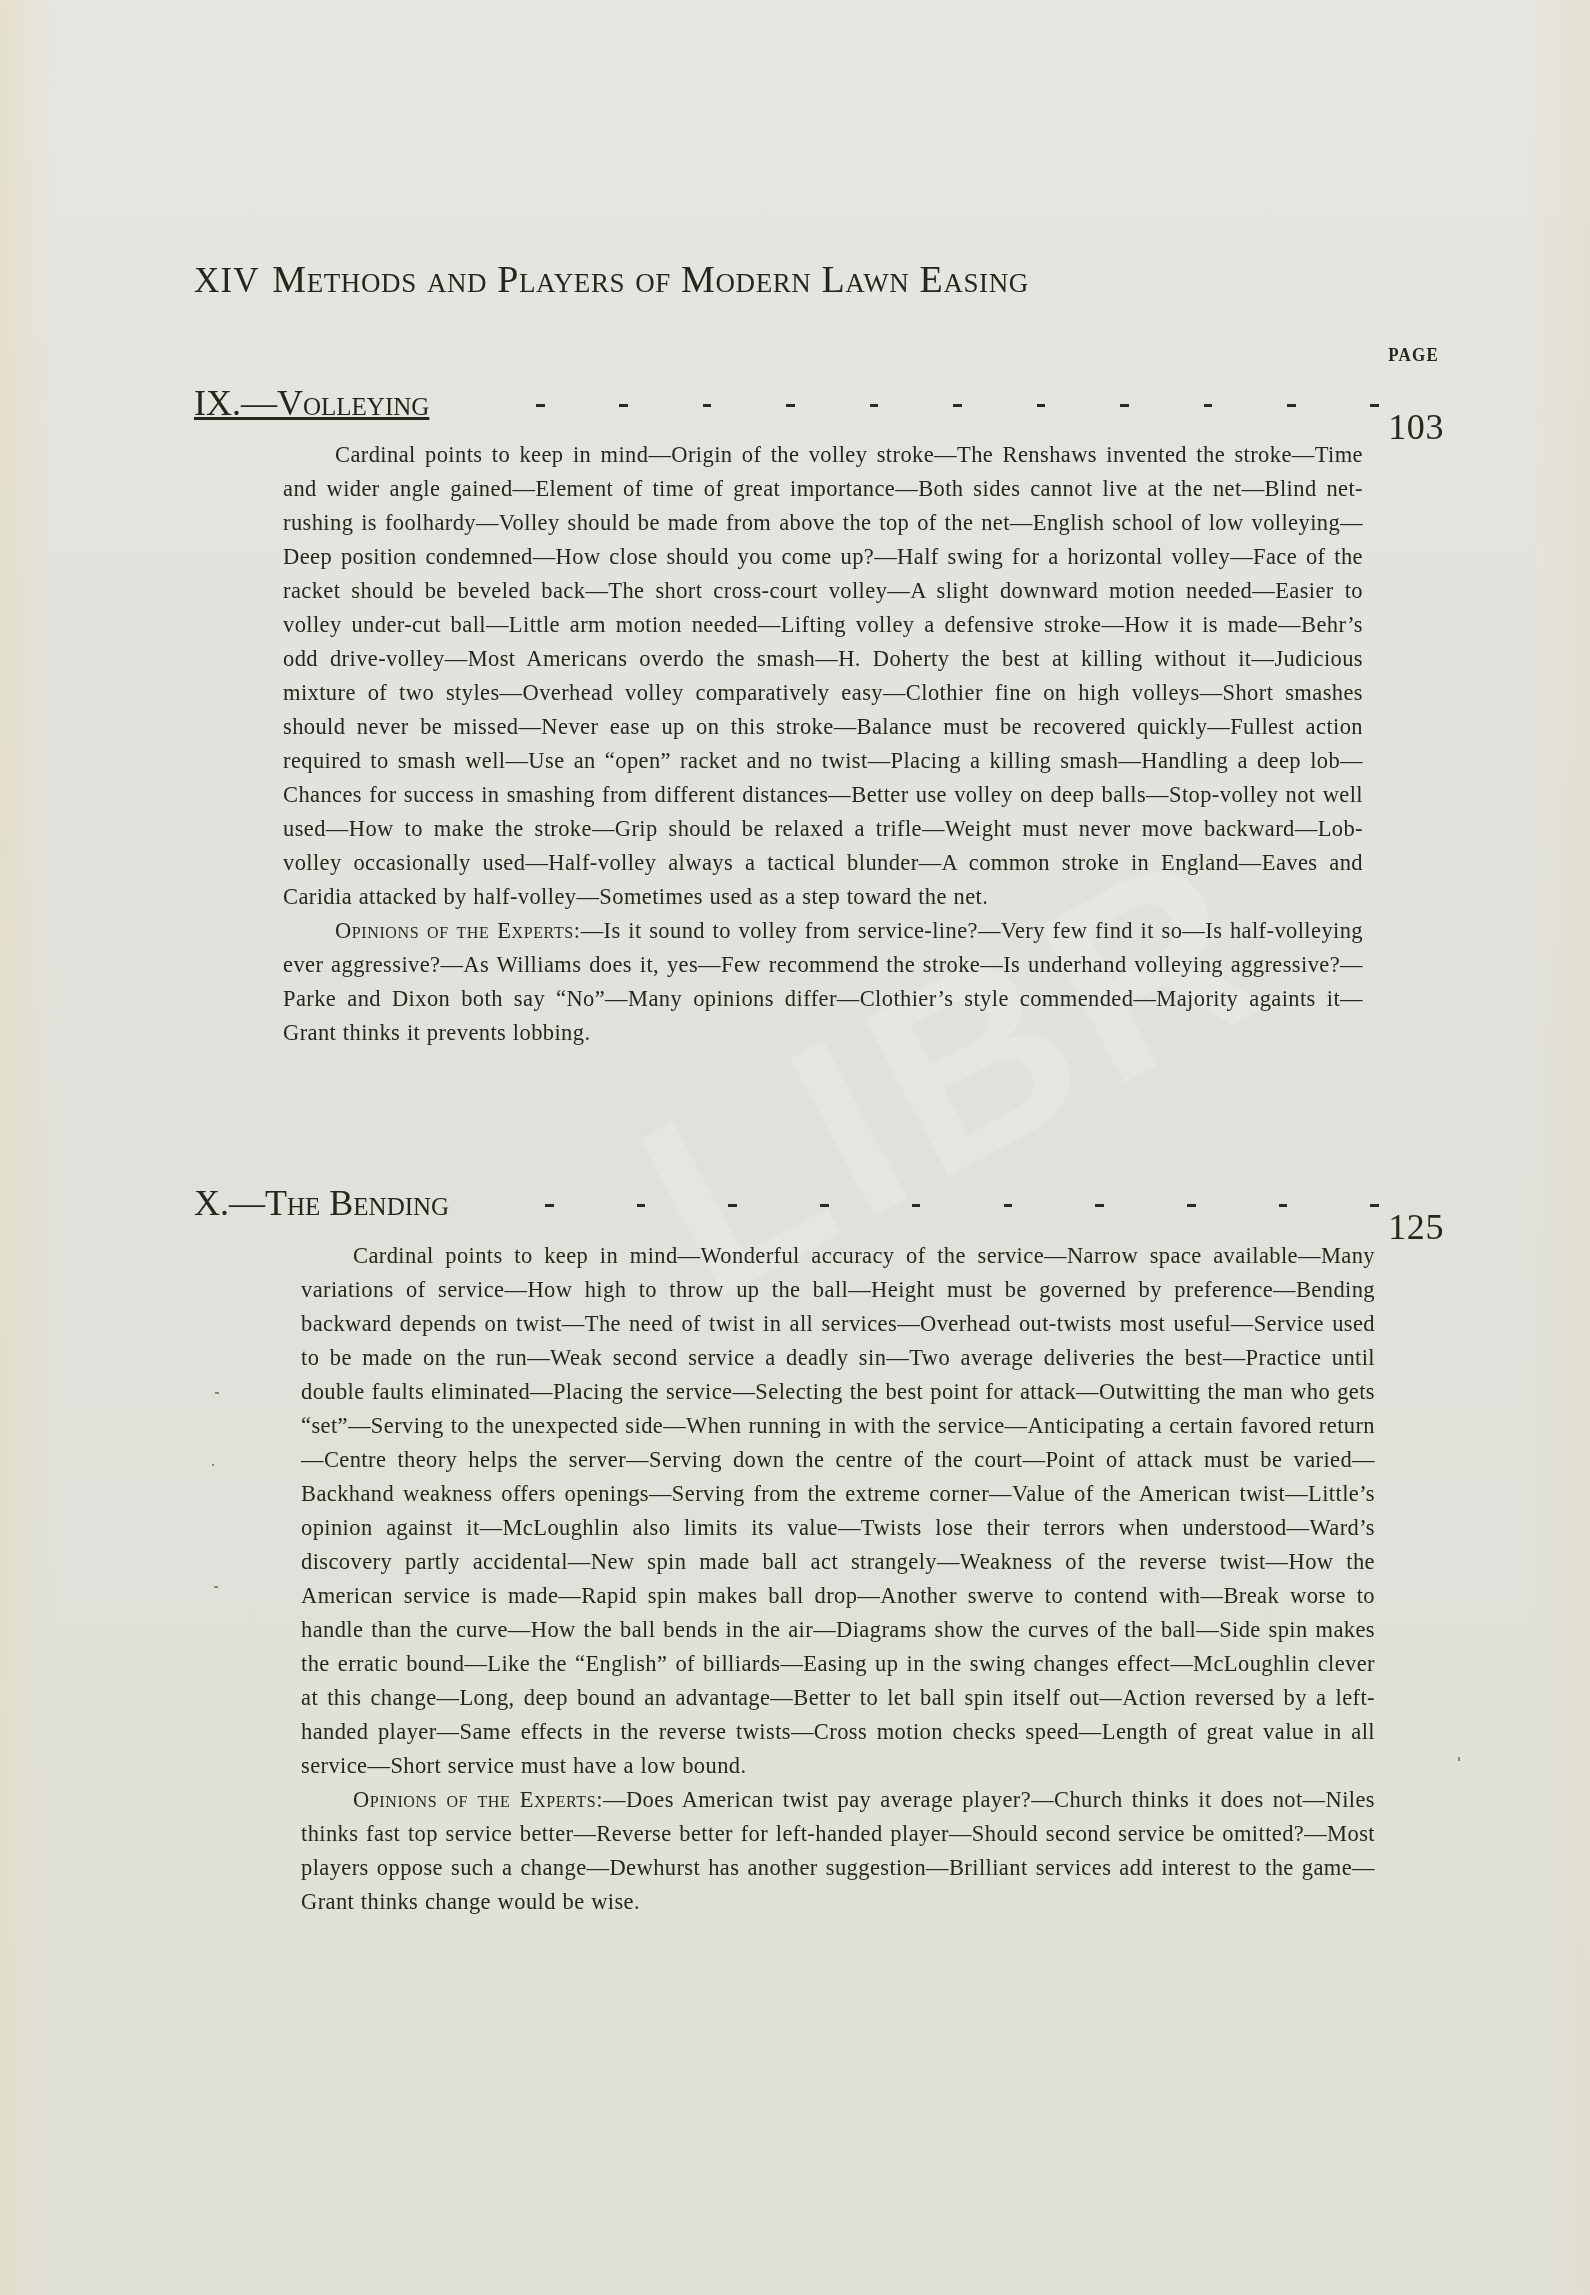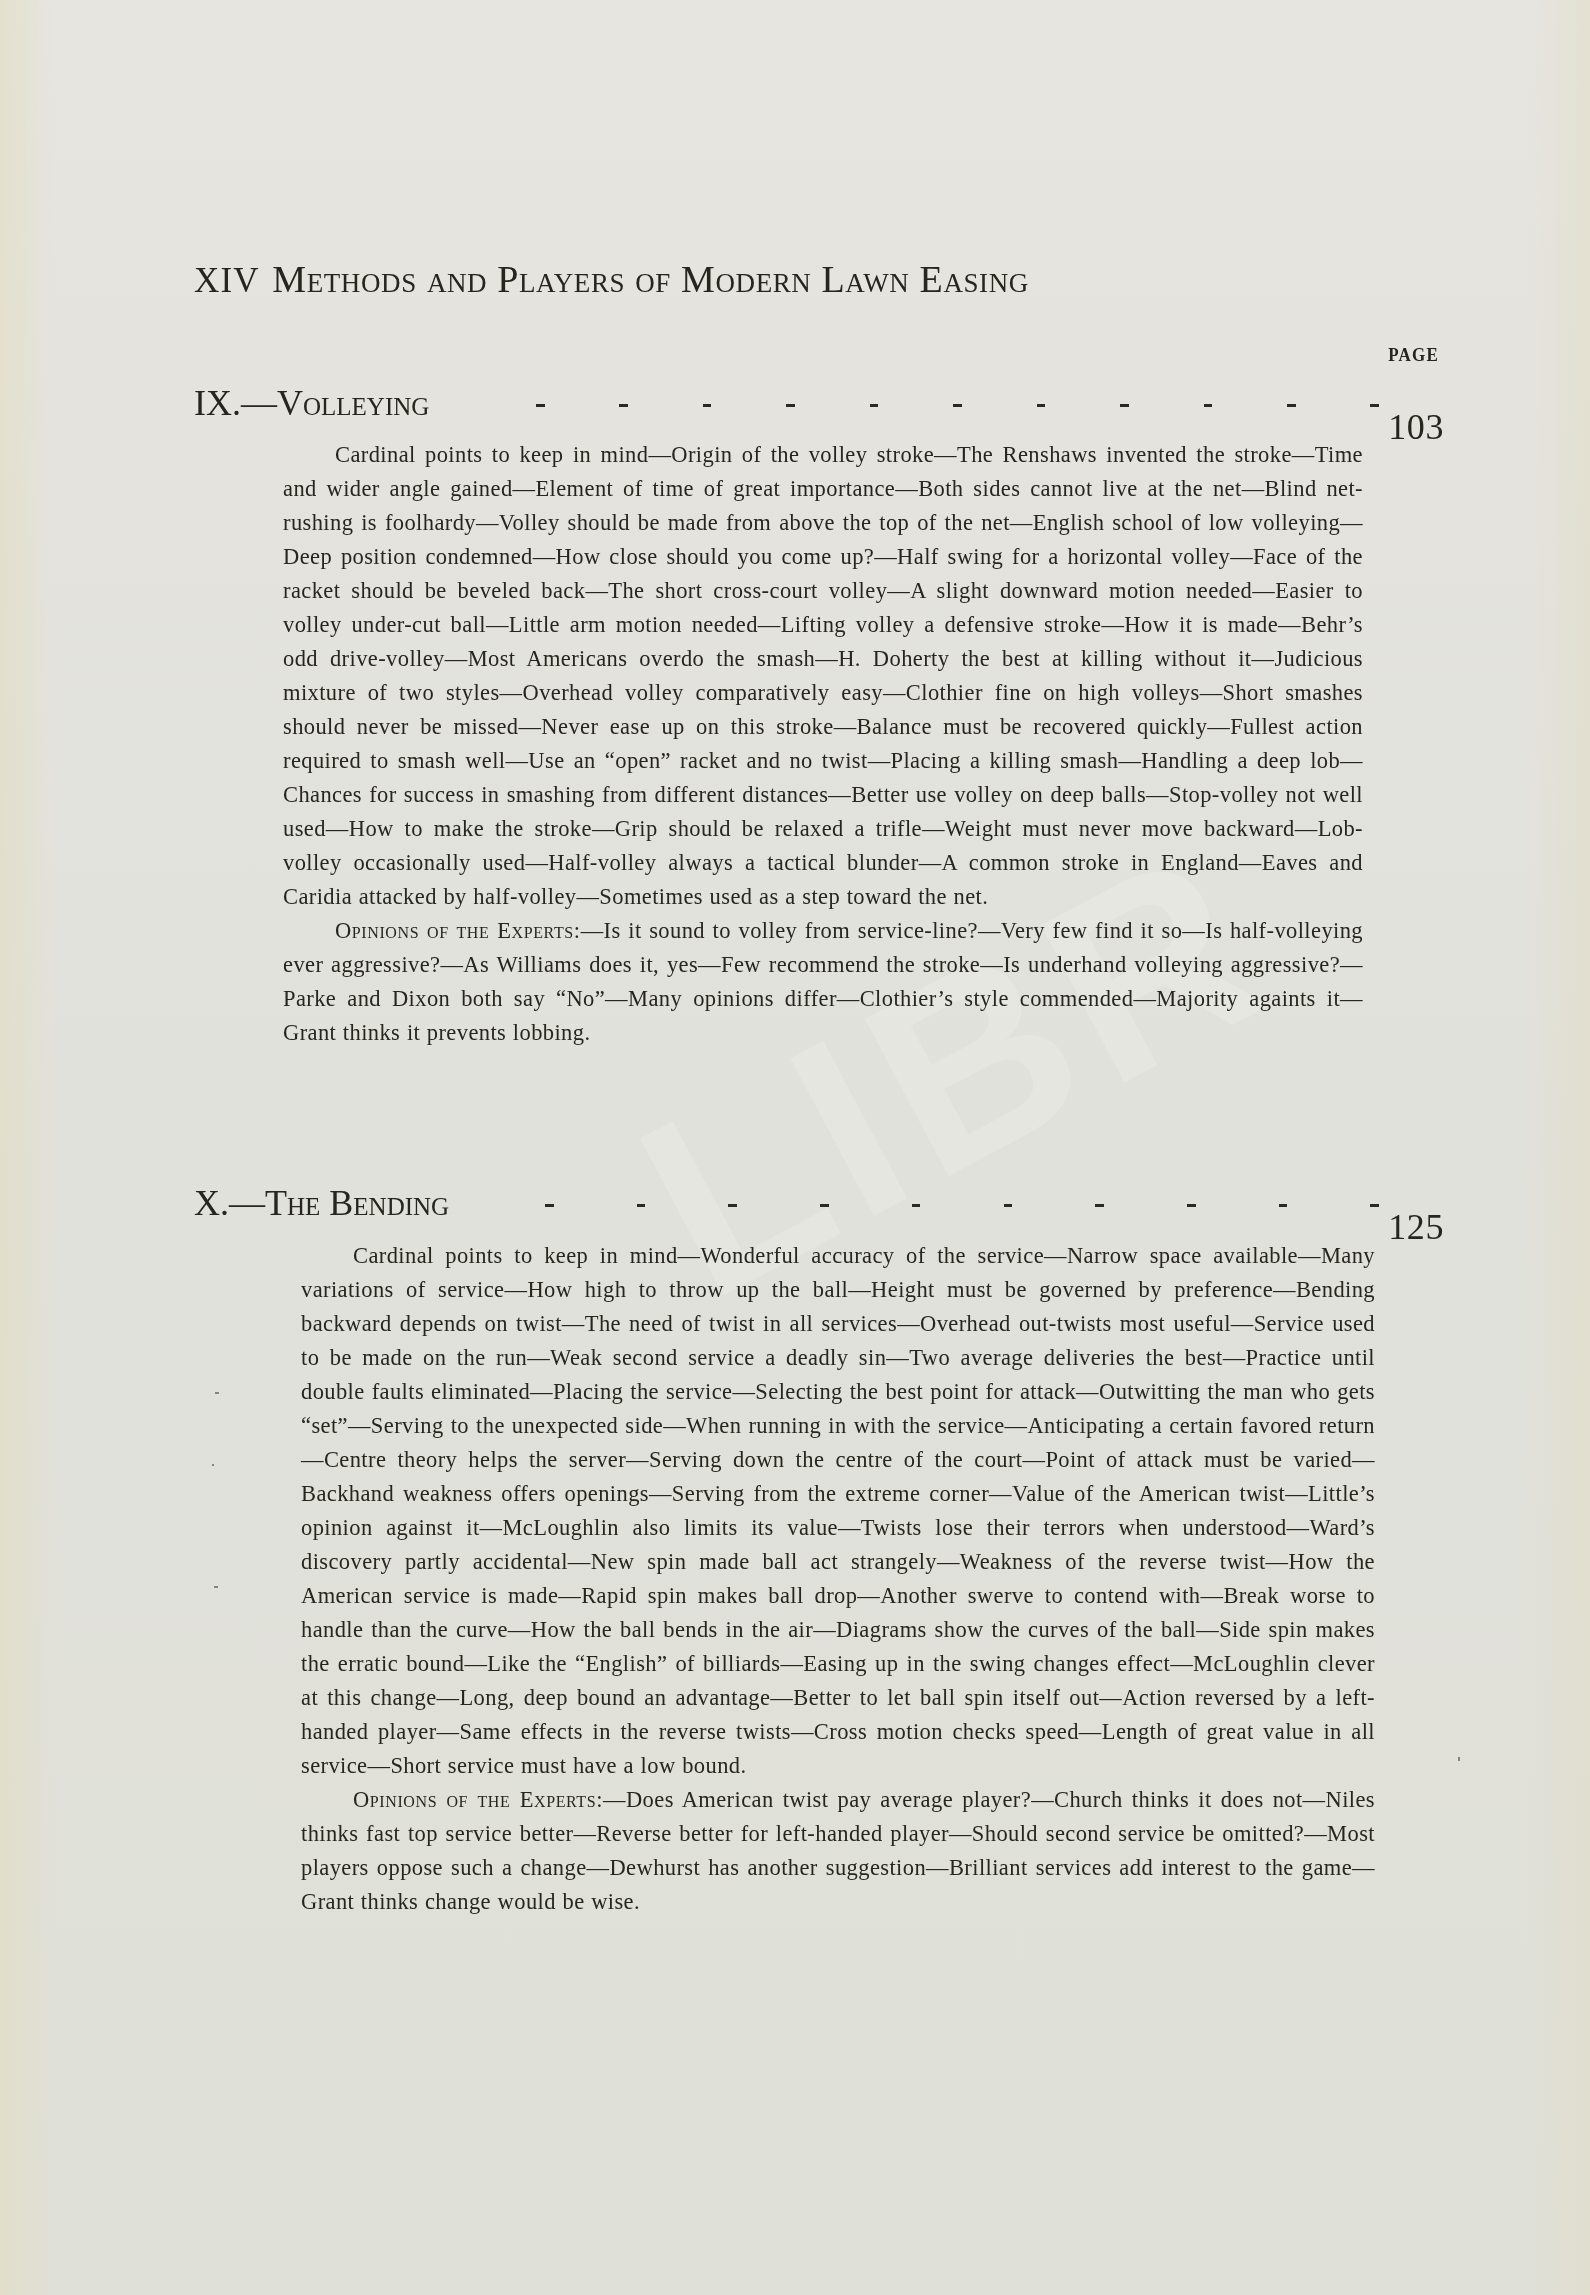--- a/index.html
+++ b/index.html
@@ -138,21 +138,21 @@
 
   <div class="watermark" aria-hidden="true">LIBR</div>
 
   <div class="running-head">
     <span class="folio">XIV</span>
     <span class="title">Methods and Players of Modern Lawn Easing</span>
   </div>
 
   <div class="page-col-label">PAGE</div>
 
-  <div class="chapter-line" style="top:382px;">
+  <div class="chapter-line" style="top:382px;text-decoration:underline;">
     <span class="num">IX.</span><span class="dash">—</span><span class="name">Volleying</span>
     <div class="leaders" style="left:342px; right:65px;">
       <span></span>
         <span></span>
         <span></span>
         <span></span>
         <span></span>
         <span></span>
         <span></span>
         <span></span>

